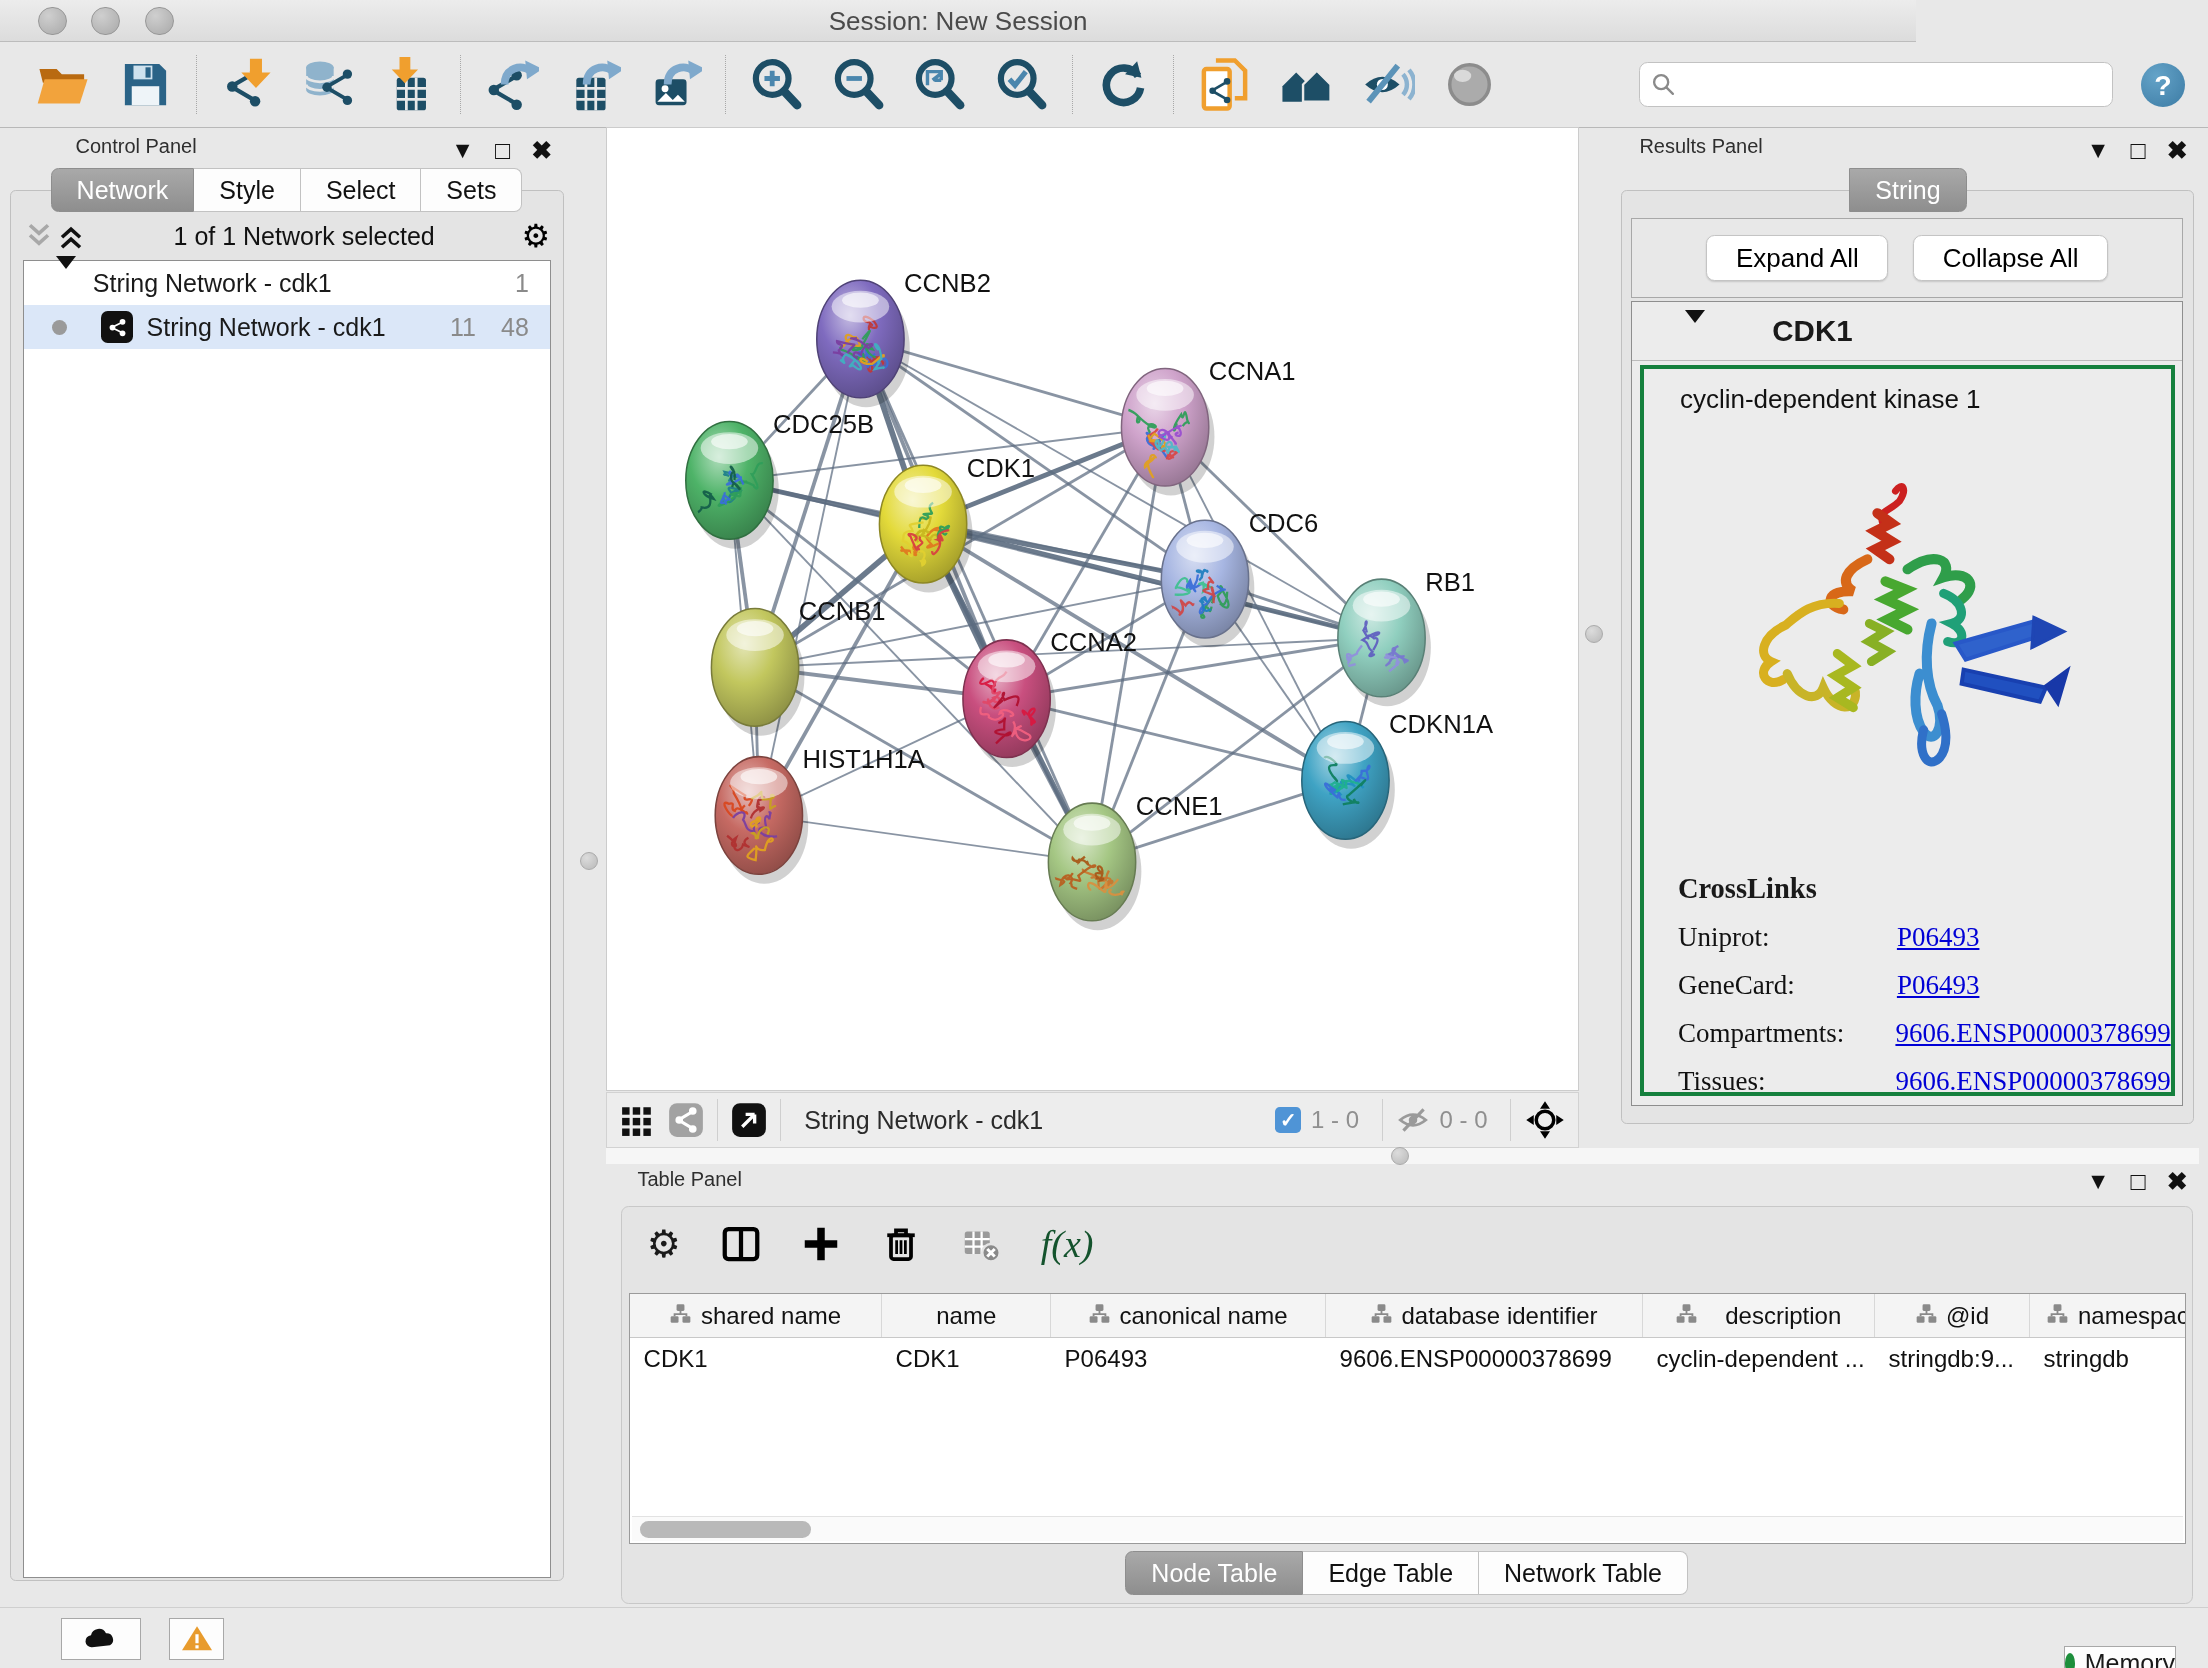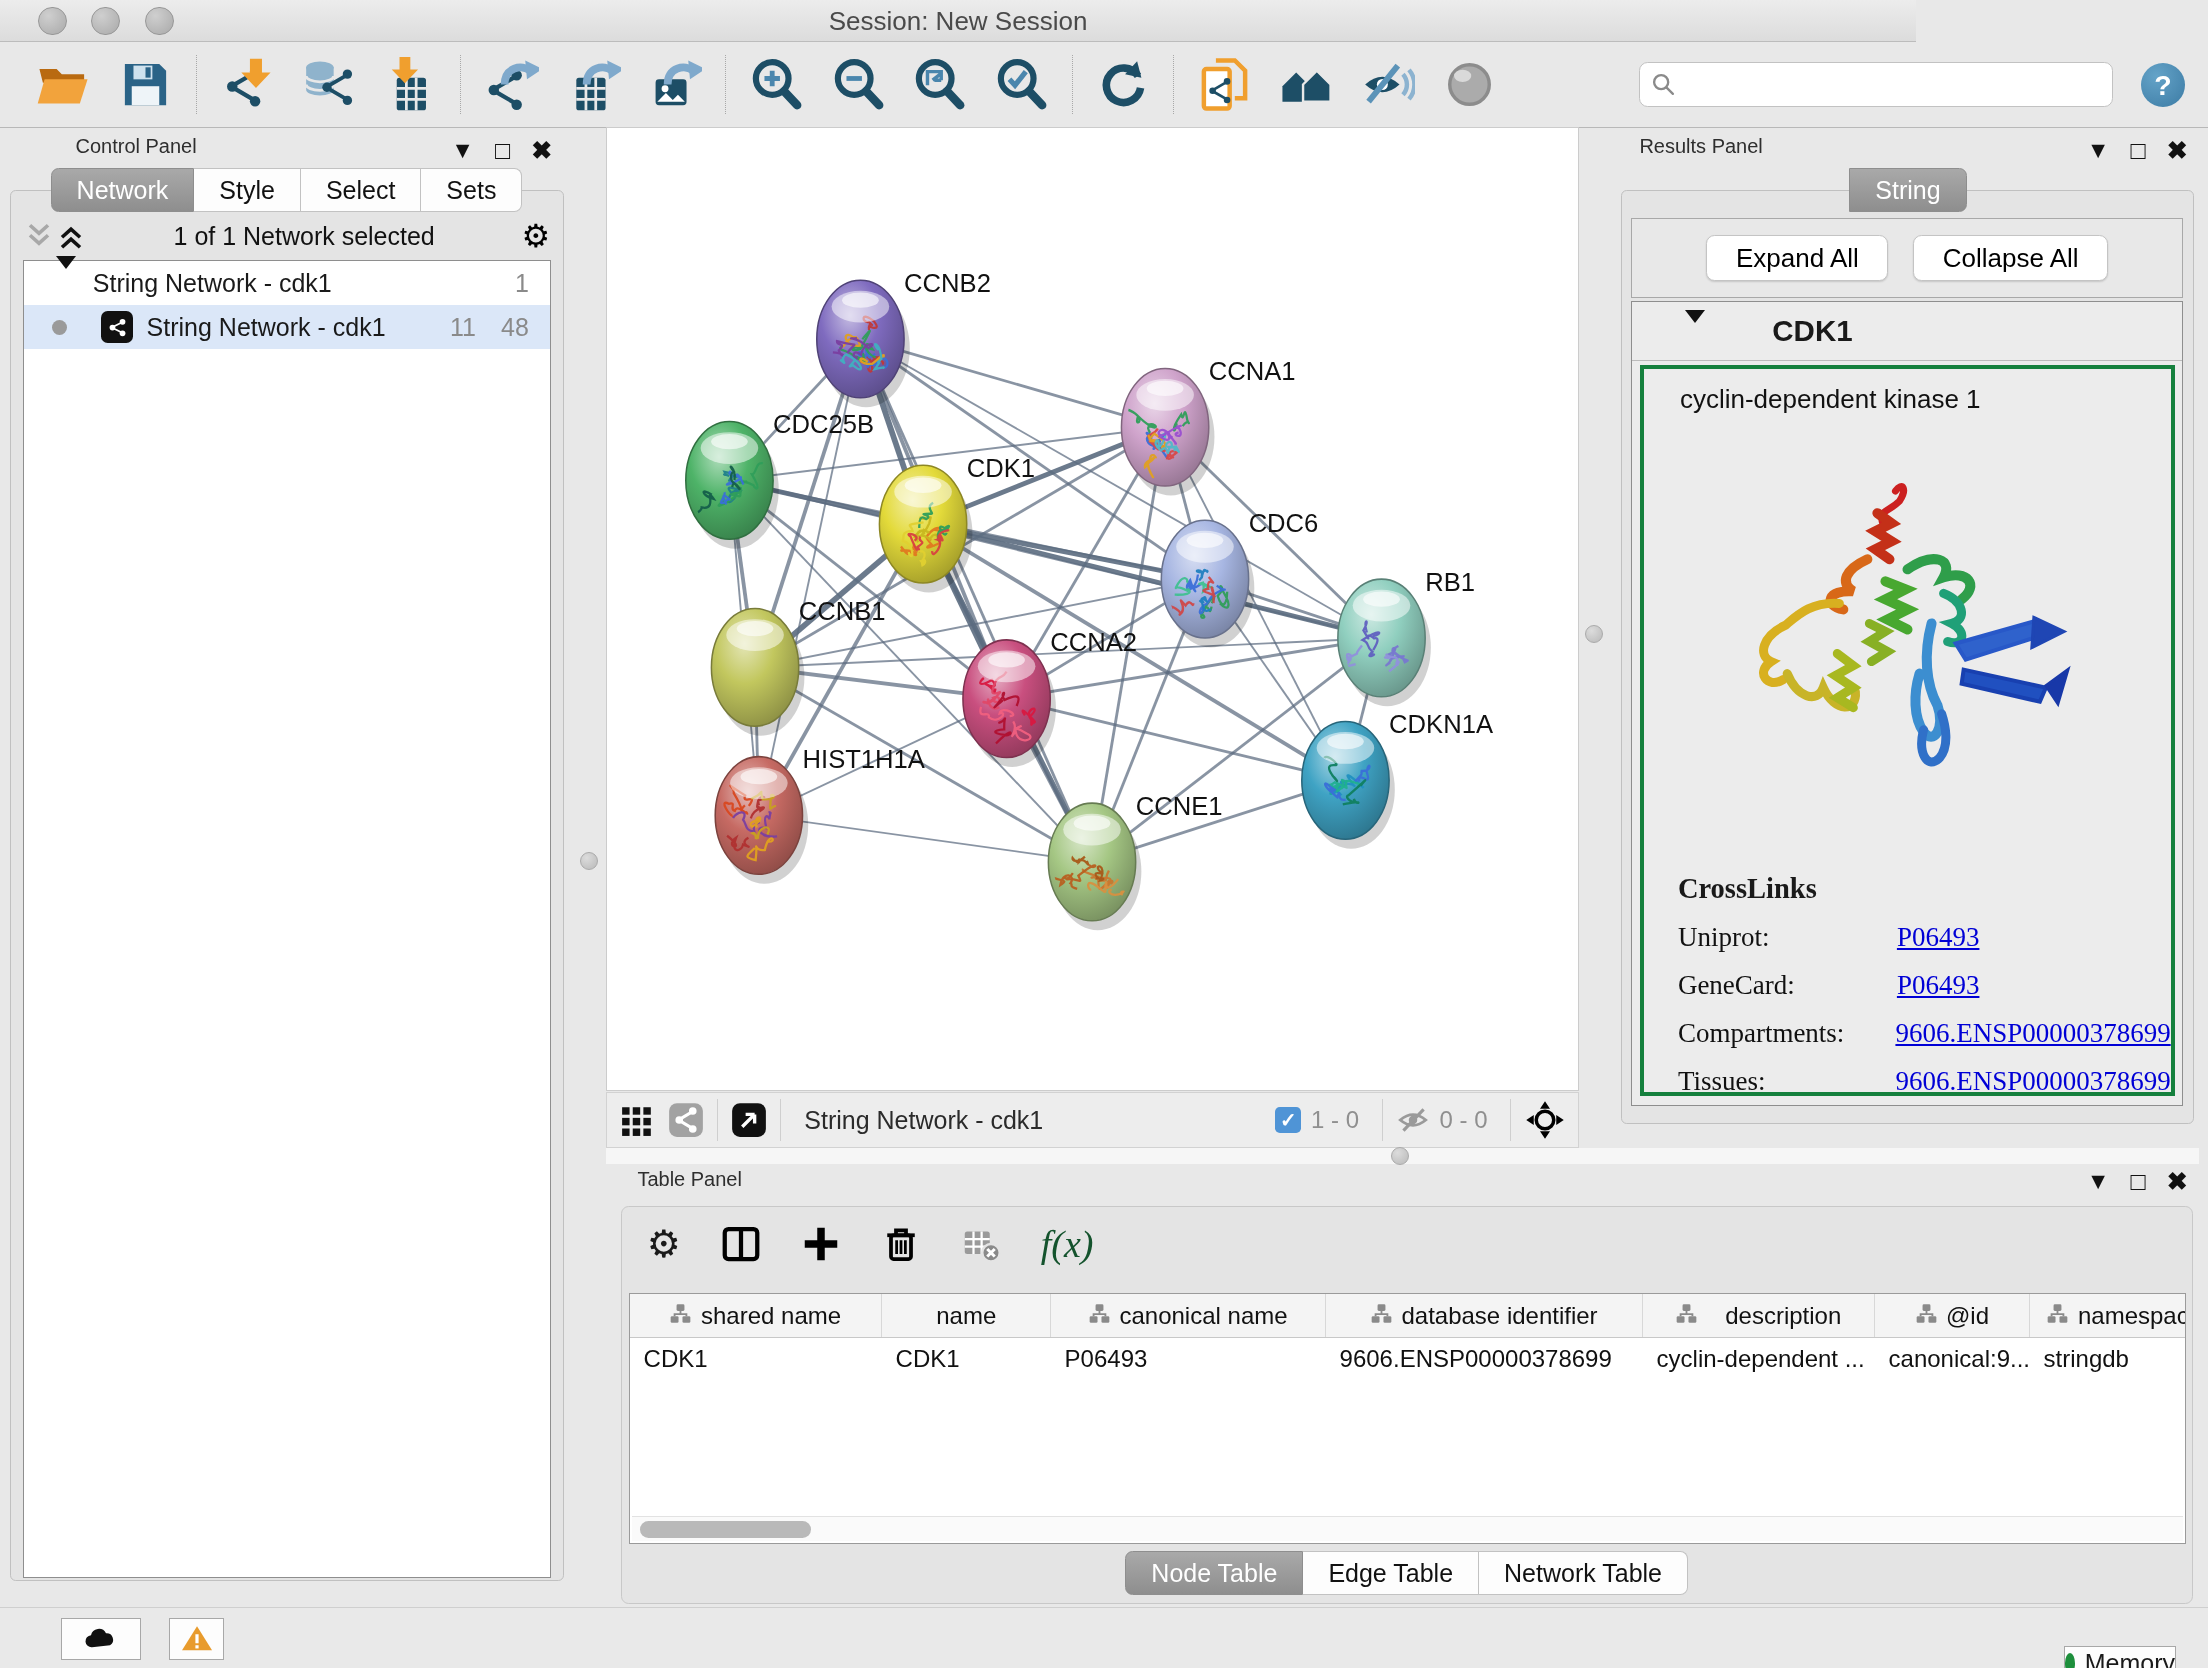--- a/index.html
+++ b/index.html
@@ -862,21 +862,21 @@
             <span>namespace</span>
           </div>
         </div>
       <div id="tbl-rows">
           <div class="tbl-row">
             <div class="td-cell" style="width: 252px;">CDK1</div>
             <div class="td-cell" style="width: 169px;">CDK1</div>
             <div class="td-cell" style="width: 275px;">P06493</div>
             <div class="td-cell" style="width: 317px;">9606.ENSP00000378699</div>
             <div class="td-cell" style="width: 232px;">cyclin-dependent ...</div>
-            <div class="td-cell" style="width: 155px;">canonical:9...</div>
+            <div class="td-cell" style="width: 155px;">stringdb:9...</div>
             <div class="td-cell" style="width: 190px;">stringdb</div>
           </div>
         </div>
       <div class="hscroll">
         <div class="hthumb"></div>
       </div>
     </div>
     <div class="tp-tabs tabbar" id="tp-tabs">
         <div class="tab active">Node Table</div>
         <div class="tab">Edge Table</div>

